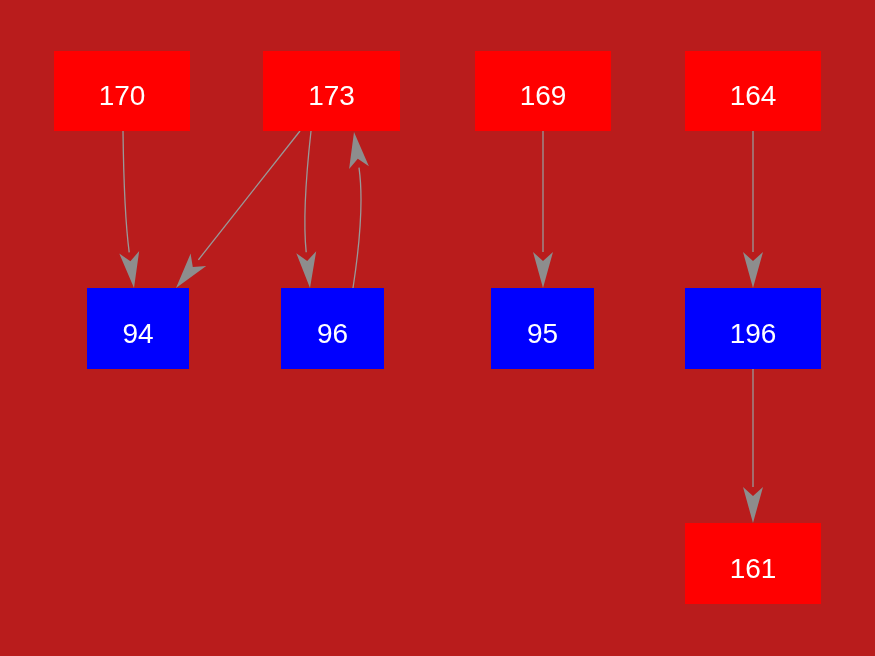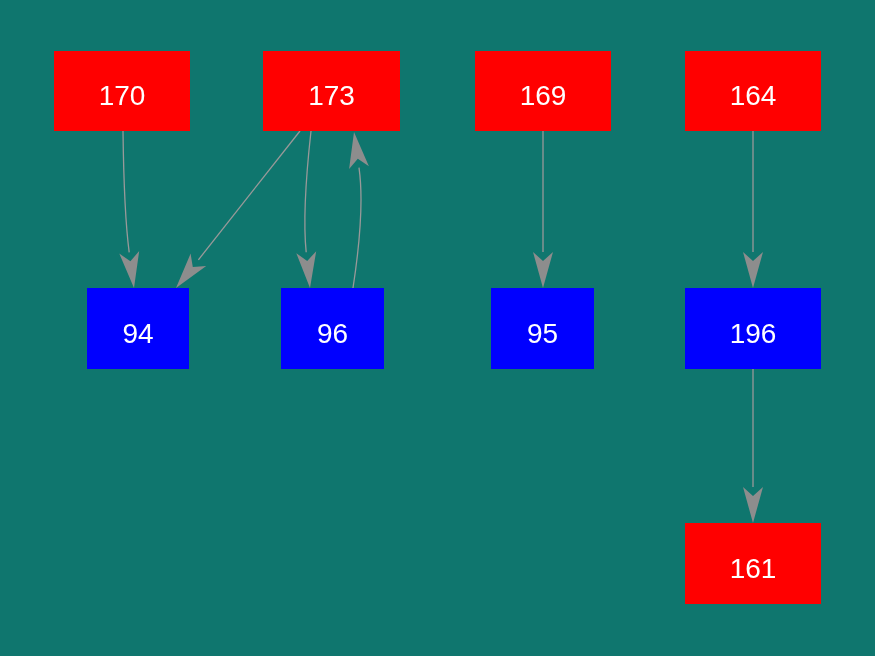--- a/index.html
+++ b/index.html
@@ -5,21 +5,21 @@
   html, body {
     margin: 0;
     padding: 0;
     background: #ffffff;
     font-family: "Liberation Sans", "DejaVu Sans", sans-serif;
   }
   .canvas-wrap {
     position: relative;
     width: 875px;
     height: 656px;
-    background: #0f766e;
+    background: #b91c1c;
     overflow: hidden;
   }
   svg { display: block; }
   .node-rect { stroke: none; }
   .node-label {
     fill: #ffffff;
     font-family: "Liberation Sans", "DejaVu Sans", sans-serif;
     font-size: 28px;
     text-anchor: middle;
   }

